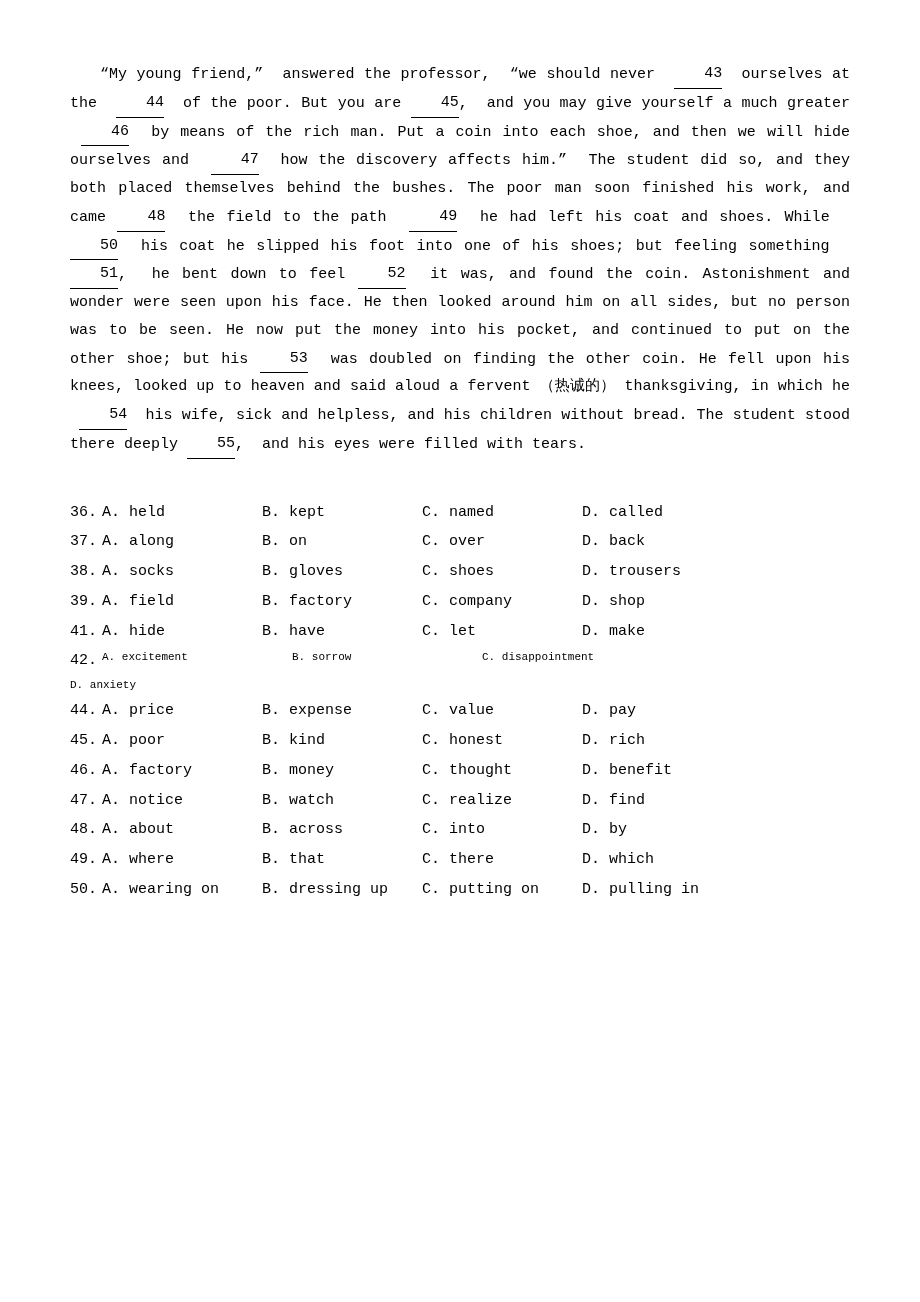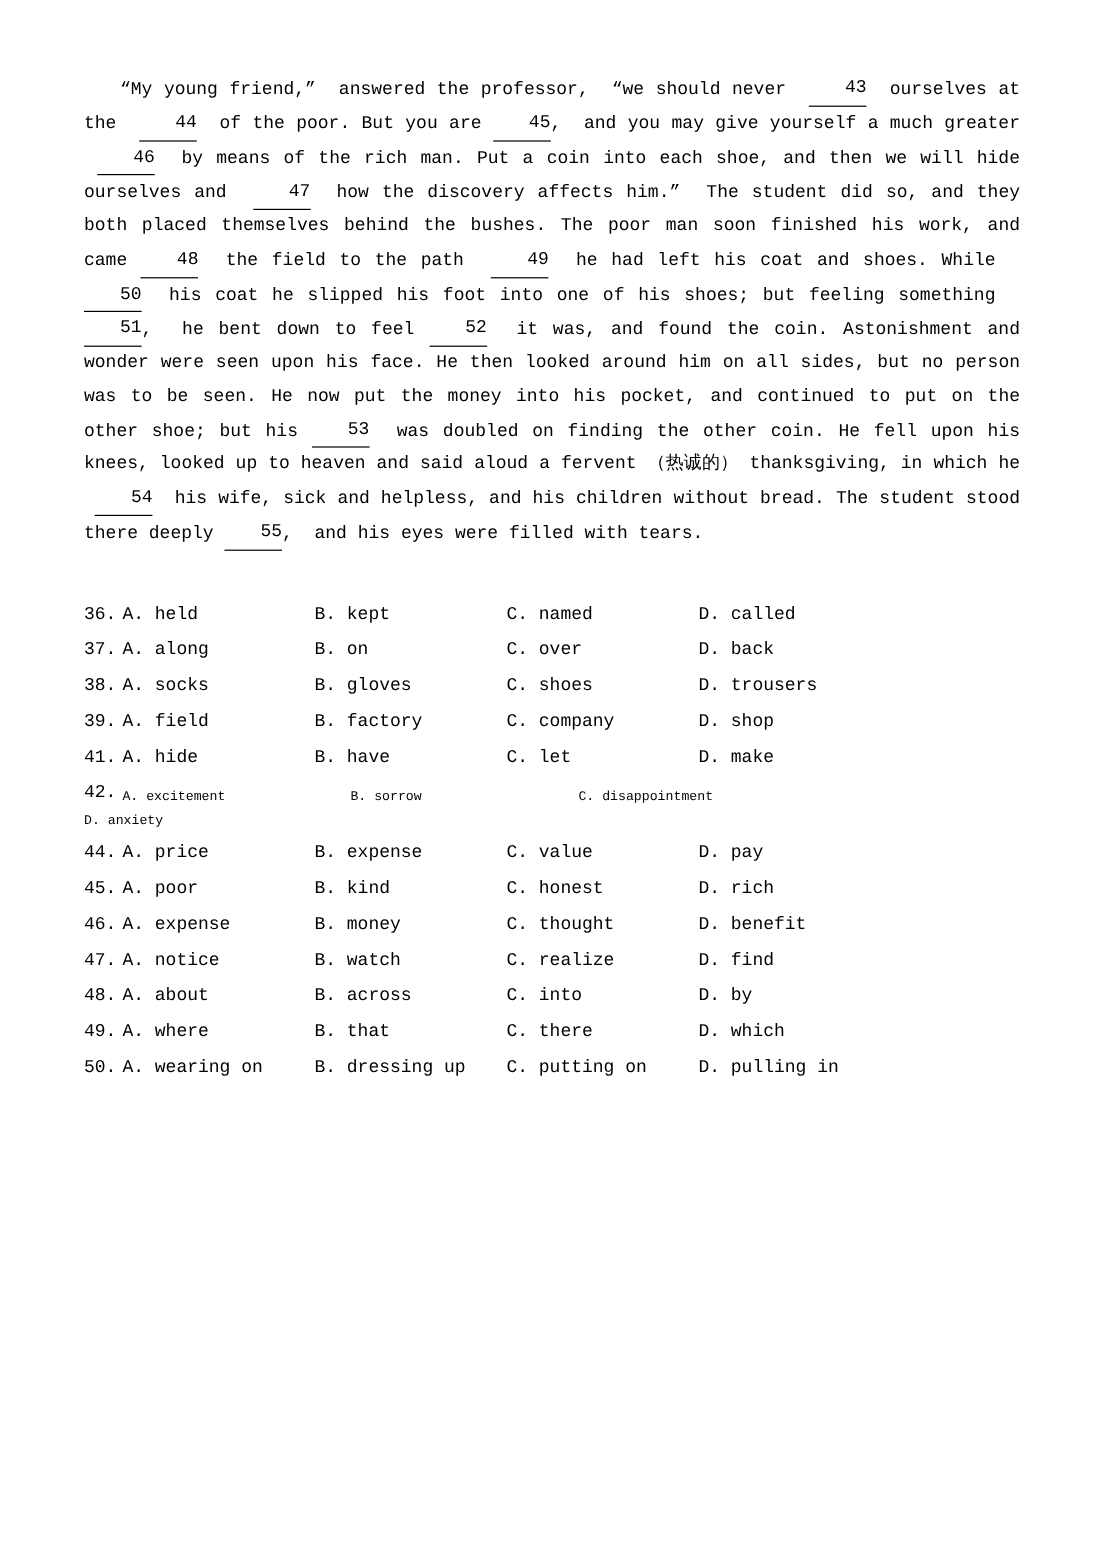--- a/index.html
+++ b/index.html
@@ -33,21 +33,21 @@
       vertical-align: bottom;
       font-family: "Courier New", Courier, monospace;
       font-size: 15px;
     }
     .options-section {
       margin-top: 10px;
     }
     .option-row {
       display: flex;
       flex-direction: row;
-      align-items: flex-end;
+      align-items: flex-start;
       margin-bottom: 2px;
       flex-wrap: wrap;
     }
     .option-num {
       min-width: 32px;
       font-family: "Courier New", Courier, monospace;
       font-size: 15px;
     }
     .option-item {
       min-width: 150px;
@@ -123,21 +123,21 @@
     </div>
     <div class="option-row">
       <span class="option-num">45.</span>
       <span class="option-item">A. poor</span>
       <span class="option-item">B. kind</span>
       <span class="option-item">C. honest</span>
       <span class="option-item">D. rich</span>
     </div>
     <div class="option-row">
       <span class="option-num">46.</span>
-      <span class="option-item">A. expense</span>
+      <span class="option-item">A. factory</span>
       <span class="option-item">B. money</span>
       <span class="option-item">C. thought</span>
       <span class="option-item">D. benefit</span>
     </div>
     <div class="option-row">
       <span class="option-num">47.</span>
       <span class="option-item">A. notice</span>
       <span class="option-item">B. watch</span>
       <span class="option-item">C. realize</span>
       <span class="option-item">D. find</span>

